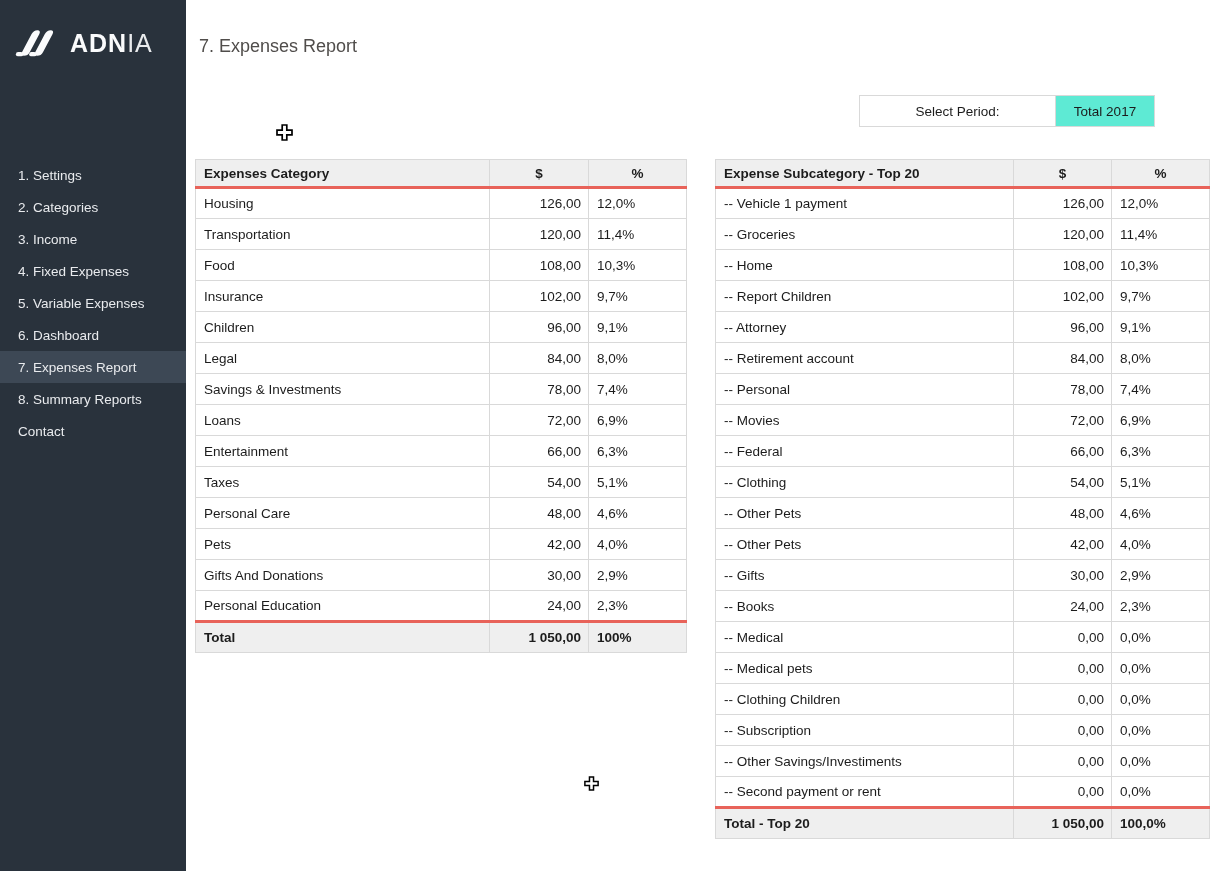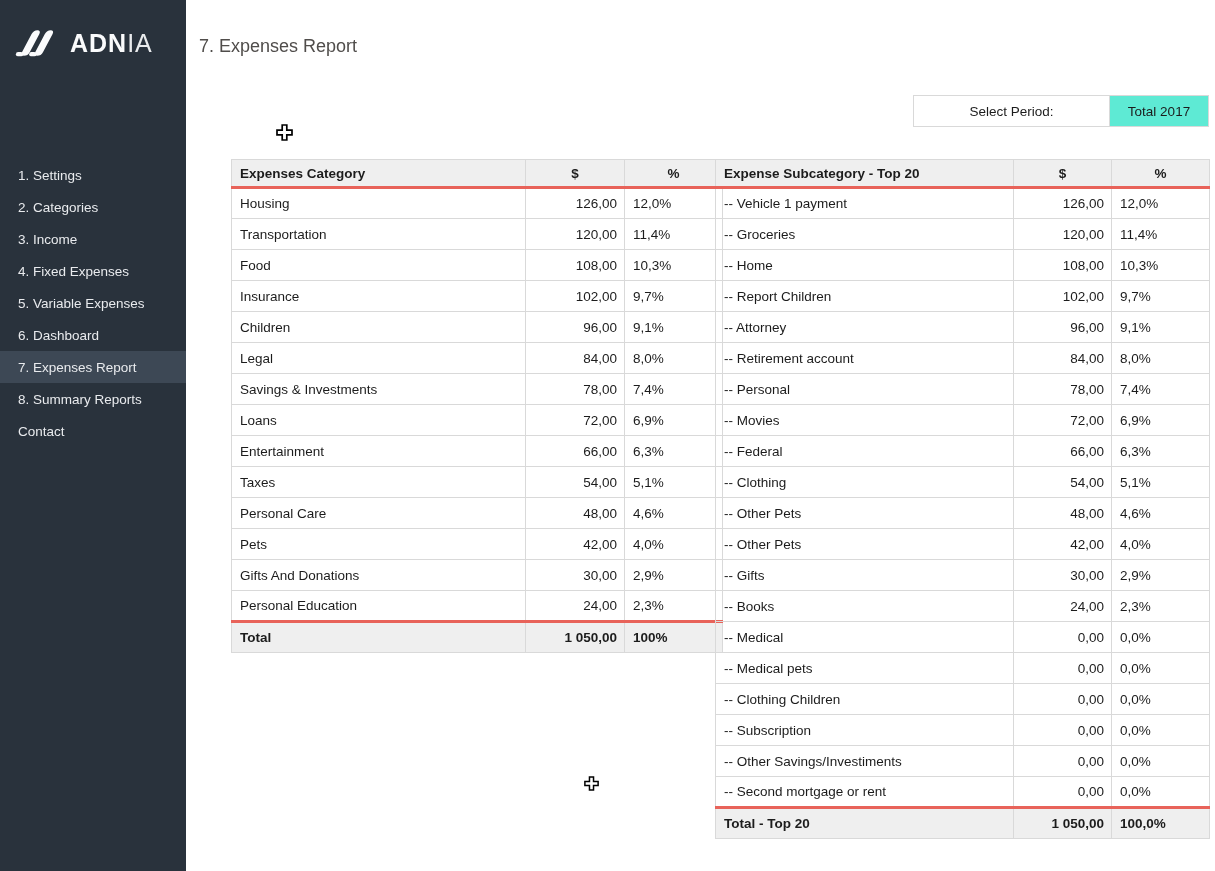--- a/index.html
+++ b/index.html
@@ -25,27 +25,27 @@
   .brand .l{font-weight:400;opacity:.92;}
   .nav{position:absolute;left:0;top:159px;width:100%;}
   .nav-item{height:32px;display:flex;align-items:center;padding-left:18px;
     font-size:13.5px;color:var(--sidebar-text);cursor:default;}
   .nav-item.active{background:var(--sidebar-active-bg);}
 
   
   .page-title{position:absolute;left:199px;top:36px;font-size:18px;font-weight:400;color:var(--title-text);}
 
   
-  .period{position:absolute;left:913px;top:95px;width:296px;height:32px;display:flex;font-size:13.5px;color:#1C1C1C;}
+  .period{position:absolute;left:859px;top:95px;width:296px;height:32px;display:flex;font-size:13.5px;color:#1C1C1C;}
   .period-label{width:197px;border:1px solid var(--border);display:flex;align-items:center;justify-content:center;background:#fff;}
   .period-value{flex:1;margin-left:-1px;border:1px solid var(--border);display:flex;align-items:center;justify-content:center;background:#5eead4;}
 
   
   .tbl-wrap{position:absolute;top:159px;}
-  #expenses-table{left:195px;width:491px;margin-left:36px;}
+  #expenses-table{left:195px;width:491px;}
   #subcategory-table{left:715px;width:494px;}
   table{border-collapse:collapse;table-layout:fixed;width:100%;font-size:13.5px;color:var(--cell-text);}
   th,td{border:1px solid var(--border);height:31px;padding:0 8px;overflow:hidden;white-space:nowrap;}
   thead th{background:var(--header-bg);font-weight:700;border-bottom:3px solid var(--accent-red);height:28px;}
   thead th.c-cat{text-align:left;}
   thead th.c-amt,thead th.c-pct{text-align:center;}
   td.c-cat{text-align:left;}
   td.c-amt{text-align:right;padding-right:7px;}
   td.c-pct{text-align:left;}
   tfoot td{background:var(--header-bg);font-weight:700;border-top:3px solid var(--accent-red);}
@@ -355,21 +355,21 @@
             <td class="c-pct">0,0%</td>
           </tr>
 
           <tr>
             <td class="c-cat">-- Other Savings/Investiments</td>
             <td class="c-amt">0,00</td>
             <td class="c-pct">0,0%</td>
           </tr>
 
           <tr>
-            <td class="c-cat">-- Second mortgage or rent</td>
+            <td class="c-cat">-- Second payment or rent</td>
             <td class="c-amt">0,00</td>
             <td class="c-pct">0,0%</td>
           </tr>
         </tbody>
       <tfoot>
         <tr>
           <td class="c-cat">Total - Top 20</td>
           <td class="c-amt">1 050,00</td>
           <td class="c-pct">100,0%</td>
         </tr>

